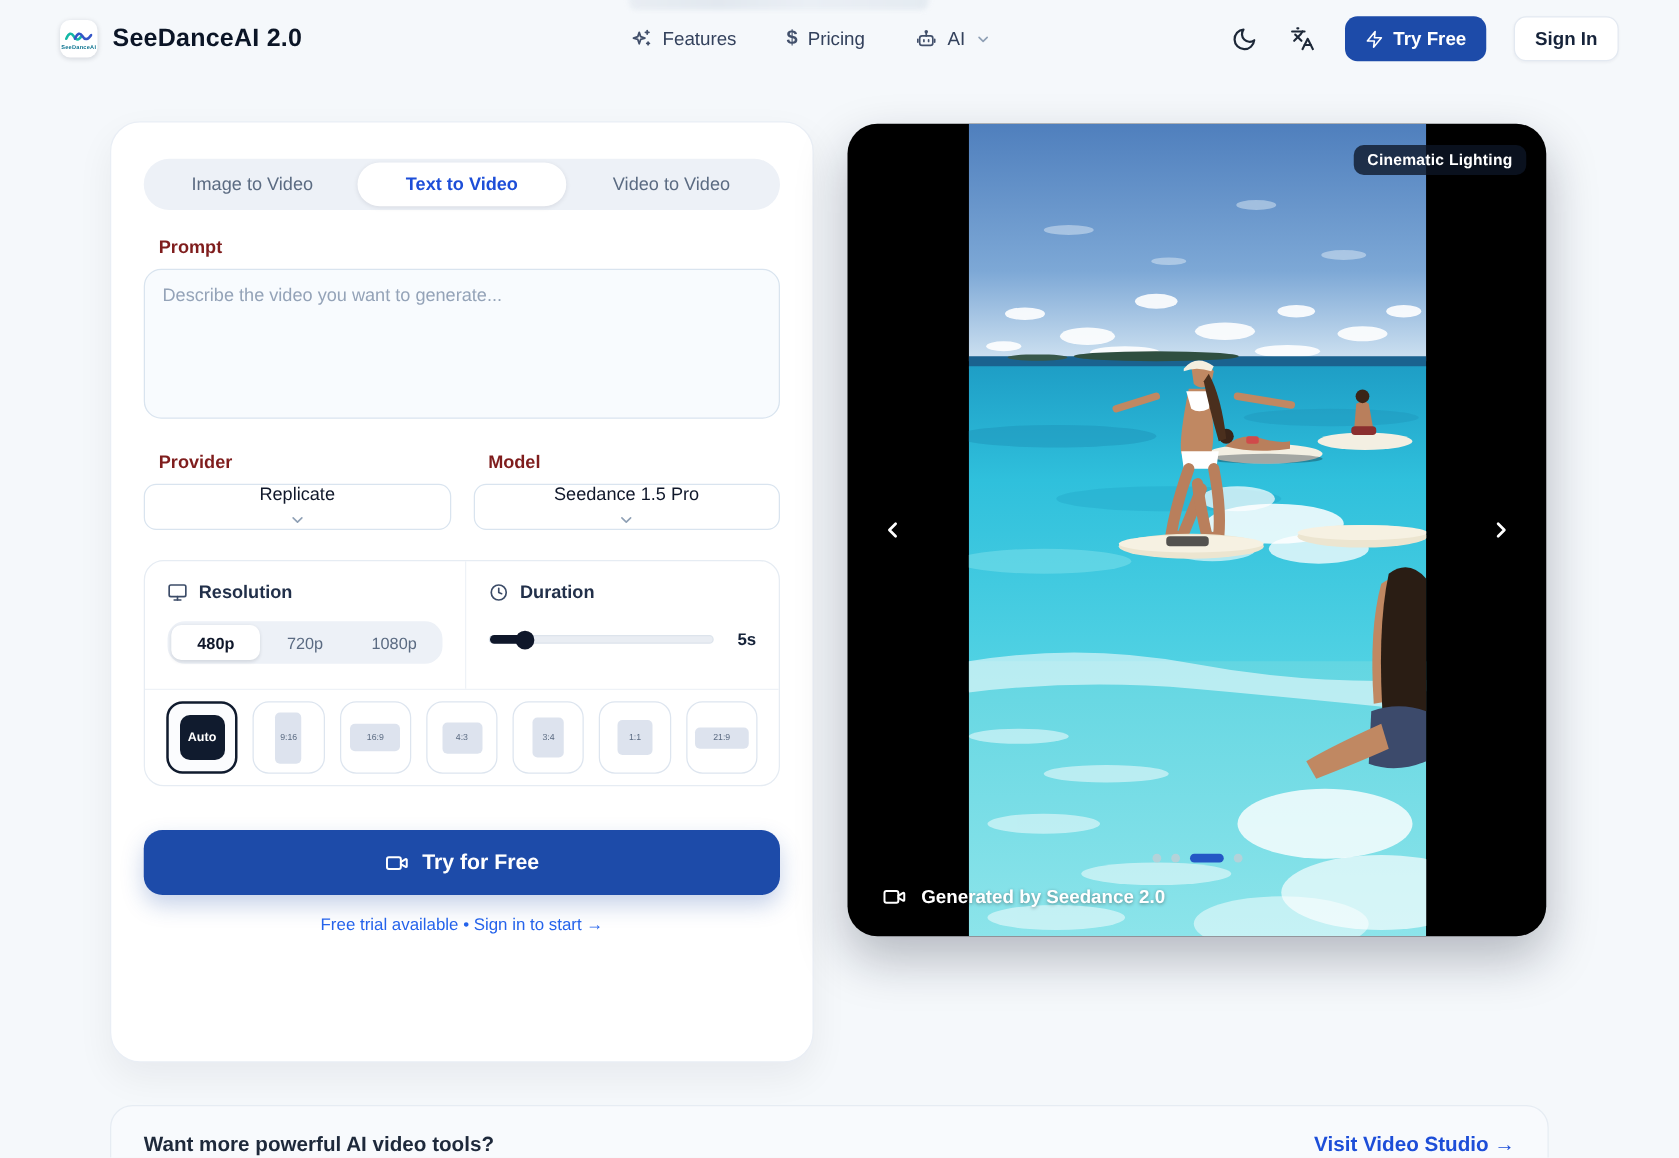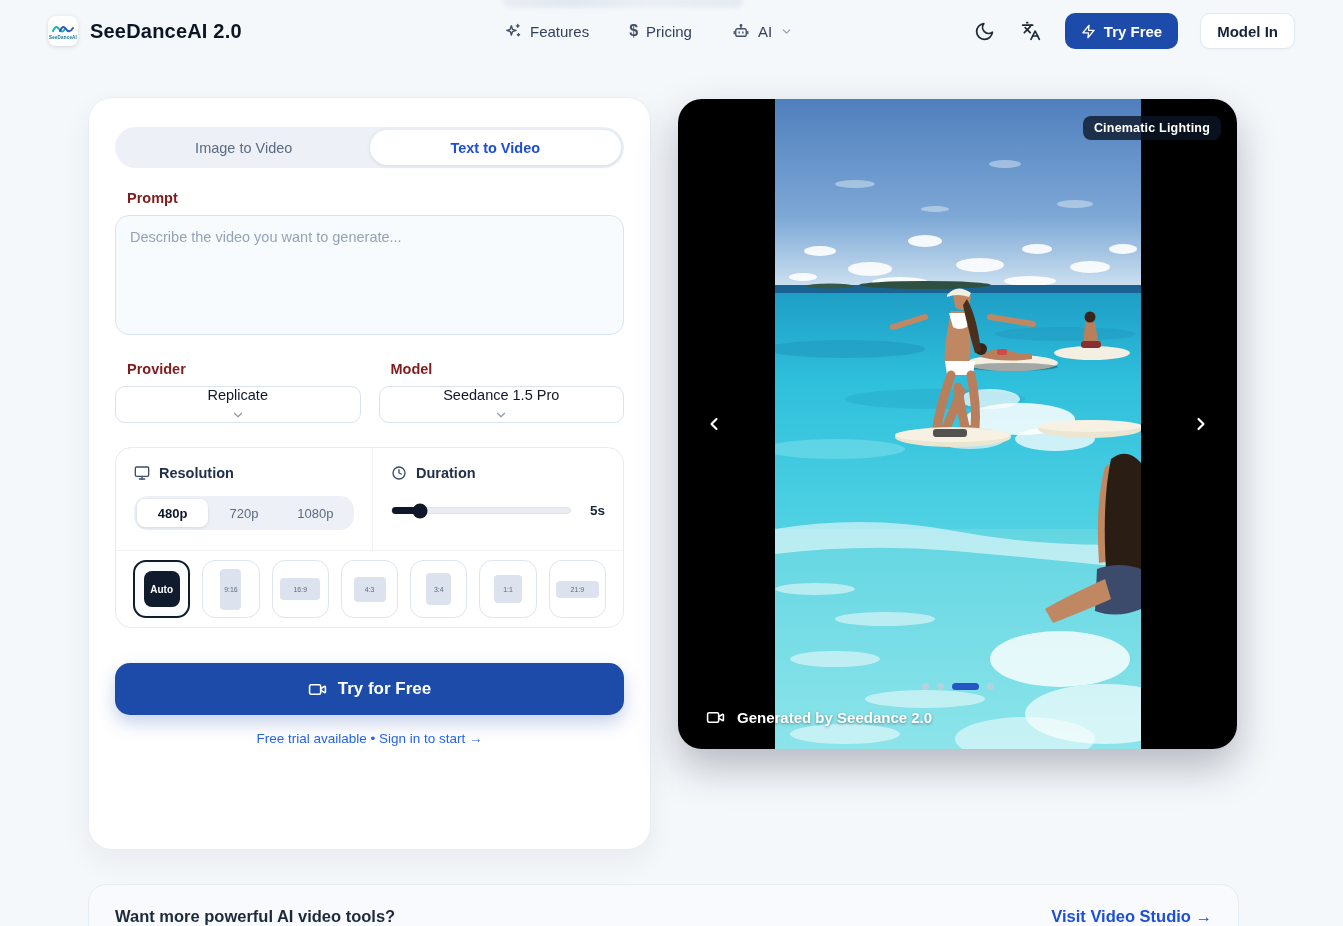--- a/index.html
+++ b/index.html
@@ -186,28 +186,29 @@
       </span>
     </button>
     <button class="btn-try">
       <span>
         <svg width="15" height="15" viewBox="0 0 24 24" fill="none" stroke="#fff" stroke-width="2" stroke-linecap="round" stroke-linejoin="round">
           <path d="M13 2 3 14h9l-1 8 10-12h-9l1-8z"></path>
         </svg>
       </span>
       <span>Try Free</span>
     </button>
-    <button class="btn-signin">Model In</button>
+    <button class="btn-signin">Sign In</button>
   </div>
 </header>
 
 <section class="gen-card">
   <div class="tabs">
     <button class="tab">Image to Video</button>
     <button class="tab active">Text to Video</button>
+    <button class="tab">Video to Video</button>
   </div>
 
   <div class="field-label">Prompt</div>
   <textarea class="prompt-box" placeholder="Describe the video you want to generate..." style=""></textarea>
 
   <div class="two-col">
     <div>
       <div class="field-label" style="margin-top:8px;">Provider</div>
       <div class="select">
         <span>Replicate</span>

